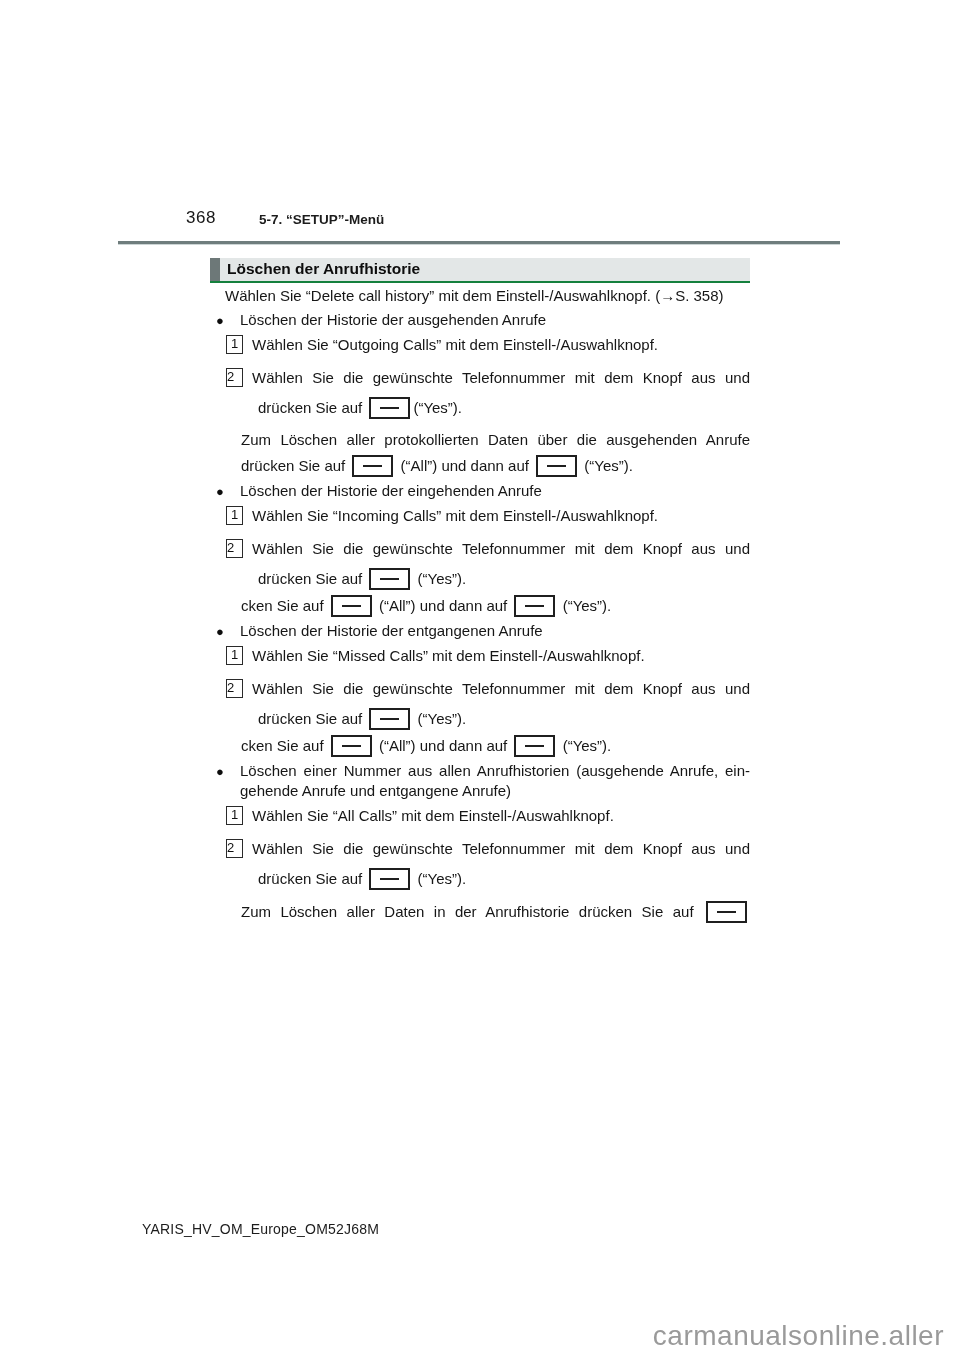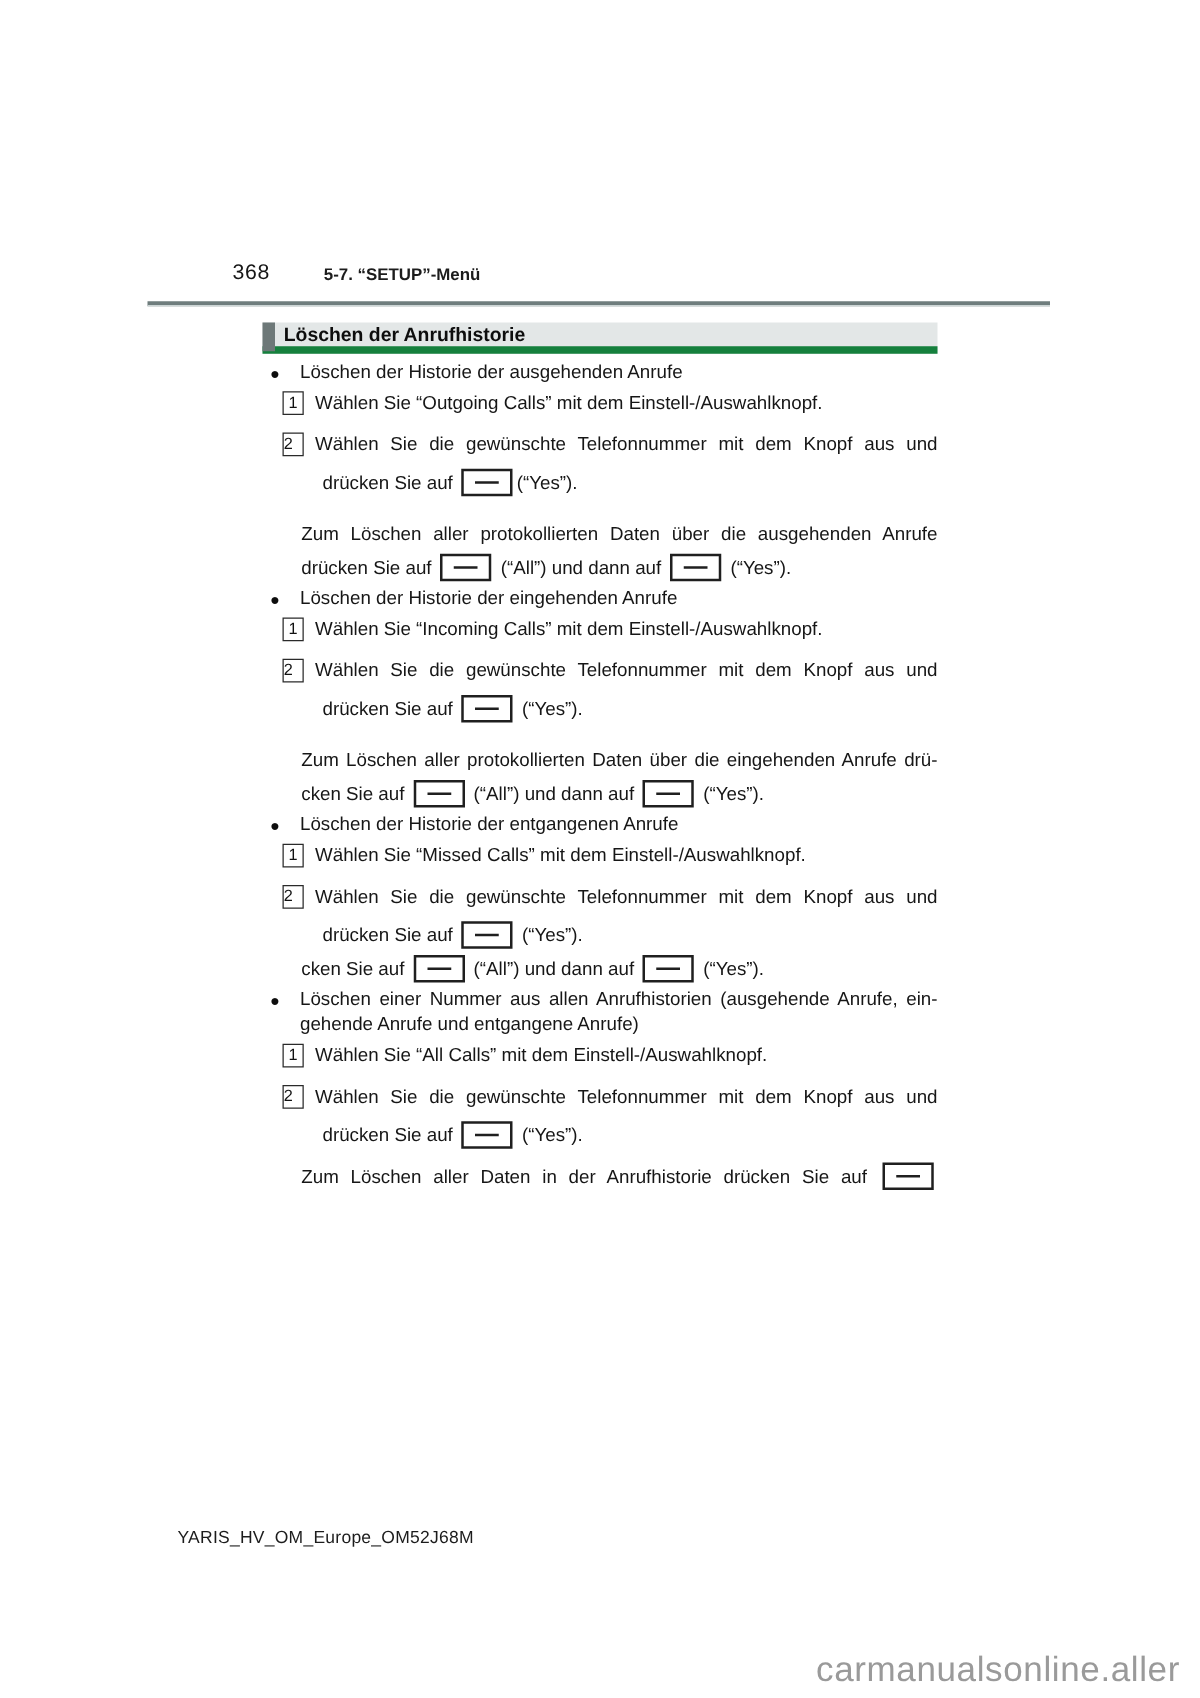--- a/index.html
+++ b/index.html
@@ -15,21 +15,21 @@
   .header-title {
     position:absolute; left:259px; top:212px; font-size:13.5px; color:#1c1c1c;font-weight:bold;
   }
   .header-rule {
     position:absolute; left:118px; top:241px; width:722px; height:3px;
     background:#6f7d7d; border-bottom:1px solid #ccd5d5;
   }
   
   .title-box {
     position:absolute; left:210px; top:258px; width:540px; height:25px;
-    background:#e3e7e7; border-bottom:6px solid #15803d; box-sizing:border-box;
+    background:#e3e7e7; border-bottom:2px solid #15803d; box-sizing:border-box;
   }
   .title-accent {
     position:absolute; left:0; top:0; width:10px; height:23px; background:#6d7878;
   }
   .title-text {
     position:absolute; left:17px; top:0; line-height:22px;
     font-size:15.5px; font-weight:bold; color:#0d0d0d; white-space:nowrap;
   }
   
   .body-content {
@@ -41,21 +41,21 @@
   .intro { padding-left:15px; margin-top:2px; }
   .bullet-line.first { padding-left:30px; margin-top:4px; }
   .bullet-line.cont  { padding-left:30px; margin-top:0; }
   .bullet-marker {
     position:absolute; left:6px; top:1px; font-size:13px; color:#0d0d0d;
   }
   .step-line.first { padding-left:42px; margin-top:5px; min-height:22px; }
   .step-line.first.just, .para-line.just { }
   .step-line.first { margin-top:5px; }
   .step-line.cont  { padding-left:48px; margin-top:7px; }
-  .para-line.first { padding-left:31px; margin-top:21px; }
+  .para-line.first { padding-left:31px; margin-top:11px; }
   .para-line.first.has-box { margin-top:11px; }
   .para-line.cont  { padding-left:31px; margin-top:5px; }
   .step-line.first.just { margin-top:11px; }
   .numbox {
     position:absolute; left:16px; top:0px;
     width:17px; height:19px; box-sizing:border-box;
     border:1.5px solid #2a2a2a; background:#fff;
     font-size:13px; line-height:16px; text-align:center; color:#111;
   }
   .btnbox {
@@ -84,32 +84,32 @@
 <div class="page-number">368</div>
 <div class="header-title">5-7. “SETUP”-Menü</div>
 <div class="header-rule"></div>
 
 <div class="title-box">
   <span class="title-accent"></span>
   <span class="title-text">Löschen der Anrufhistorie</span>
 </div>
 
 <div class="body-content">
+  <div class="line intro">Wählen Sie “Delete call history” mit dem Einstell-/Auswahlknopf. (→S. 358)</div>
 
 <div class="line bullet-line first"><span class="bullet-marker">●</span><span>Löschen der Historie der ausgehenden Anrufe</span></div>
     <div class="line step-line first"><span class="numbox">1</span><span>Wählen Sie “Outgoing Calls” mit dem Einstell-/Auswahlknopf.</span></div>
     <div class="line step-line first just"><span class="numbox">2</span><span>Wählen Sie die gewünschte Telefonnummer mit dem Knopf aus und</span></div>
     <div class="line step-line cont has-box"><span>drücken Sie auf </span><span class="btnbox"><span class="dash"></span></span><span>(“Yes”).</span></div>
     <div class="line para-line first just"><span>Zum Löschen aller protokollierten Daten über die ausgehenden Anrufe</span></div>
     <div class="line para-line cont has-box"><span>drücken Sie auf </span><span class="btnbox"><span class="dash"></span></span><span> (“All”) und dann auf </span><span class="btnbox"><span class="dash"></span></span><span> (“Yes”).</span></div>
     <div class="line bullet-line first"><span class="bullet-marker">●</span><span>Löschen der Historie der eingehenden Anrufe</span></div>
     <div class="line step-line first"><span class="numbox">1</span><span>Wählen Sie “Incoming Calls” mit dem Einstell-/Auswahlknopf.</span></div>
     <div class="line step-line first just"><span class="numbox">2</span><span>Wählen Sie die gewünschte Telefonnummer mit dem Knopf aus und</span></div>
     <div class="line step-line cont has-box"><span>drücken Sie auf </span><span class="btnbox"><span class="dash"></span></span><span> (“Yes”).</span></div>
-    <div class="line para-line first just"><span>Zum Löschen aller protokollierten Daten über die eingehenden Anrufe drü-</span></div>
     <div class="line para-line cont has-box"><span>cken Sie auf </span><span class="btnbox"><span class="dash"></span></span><span> (“All”) und dann auf </span><span class="btnbox"><span class="dash"></span></span><span> (“Yes”).</span></div>
     <div class="line bullet-line first"><span class="bullet-marker">●</span><span>Löschen der Historie der entgangenen Anrufe</span></div>
     <div class="line step-line first"><span class="numbox">1</span><span>Wählen Sie “Missed Calls” mit dem Einstell-/Auswahlknopf.</span></div>
     <div class="line step-line first just"><span class="numbox">2</span><span>Wählen Sie die gewünschte Telefonnummer mit dem Knopf aus und</span></div>
     <div class="line step-line cont has-box"><span>drücken Sie auf </span><span class="btnbox"><span class="dash"></span></span><span> (“Yes”).</span></div>
     <div class="line para-line cont has-box"><span>cken Sie auf </span><span class="btnbox"><span class="dash"></span></span><span> (“All”) und dann auf </span><span class="btnbox"><span class="dash"></span></span><span> (“Yes”).</span></div>
     <div class="line bullet-line first just"><span class="bullet-marker">●</span><span>Löschen einer Nummer aus allen Anrufhistorien (ausgehende Anrufe, ein-</span></div>
     <div class="line bullet-line cont"><span>gehende Anrufe und entgangene Anrufe)</span></div>
     <div class="line step-line first"><span class="numbox">1</span><span>Wählen Sie “All Calls” mit dem Einstell-/Auswahlknopf.</span></div>
     <div class="line step-line first just"><span class="numbox">2</span><span>Wählen Sie die gewünschte Telefonnummer mit dem Knopf aus und</span></div>

